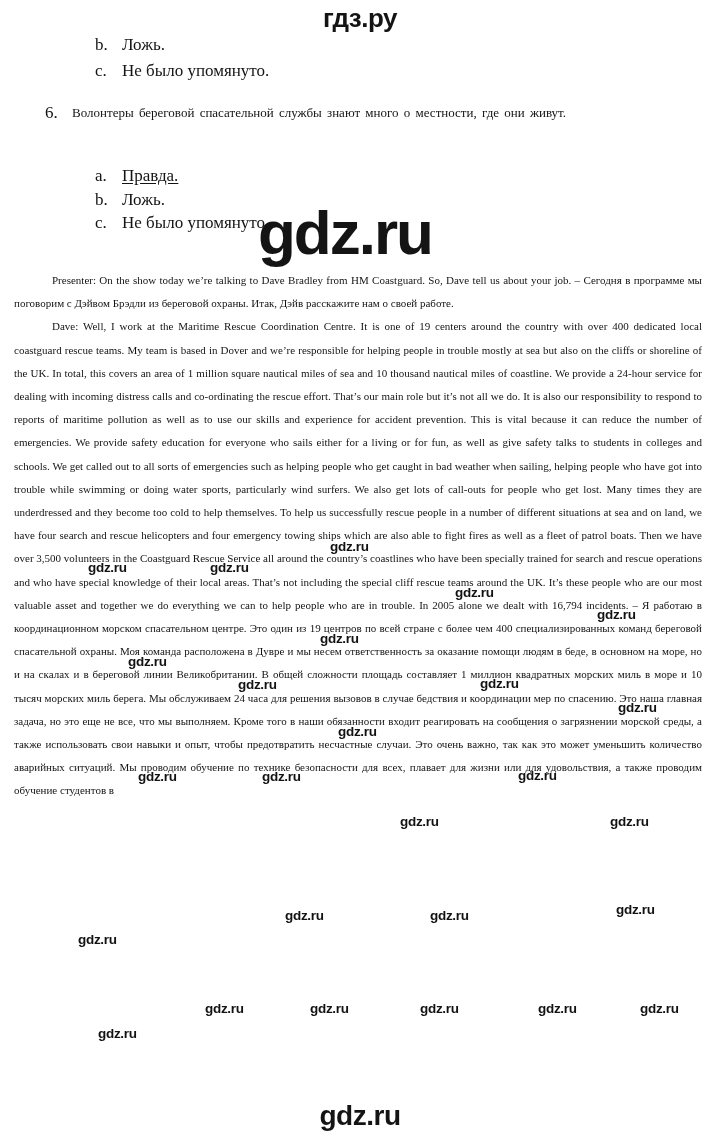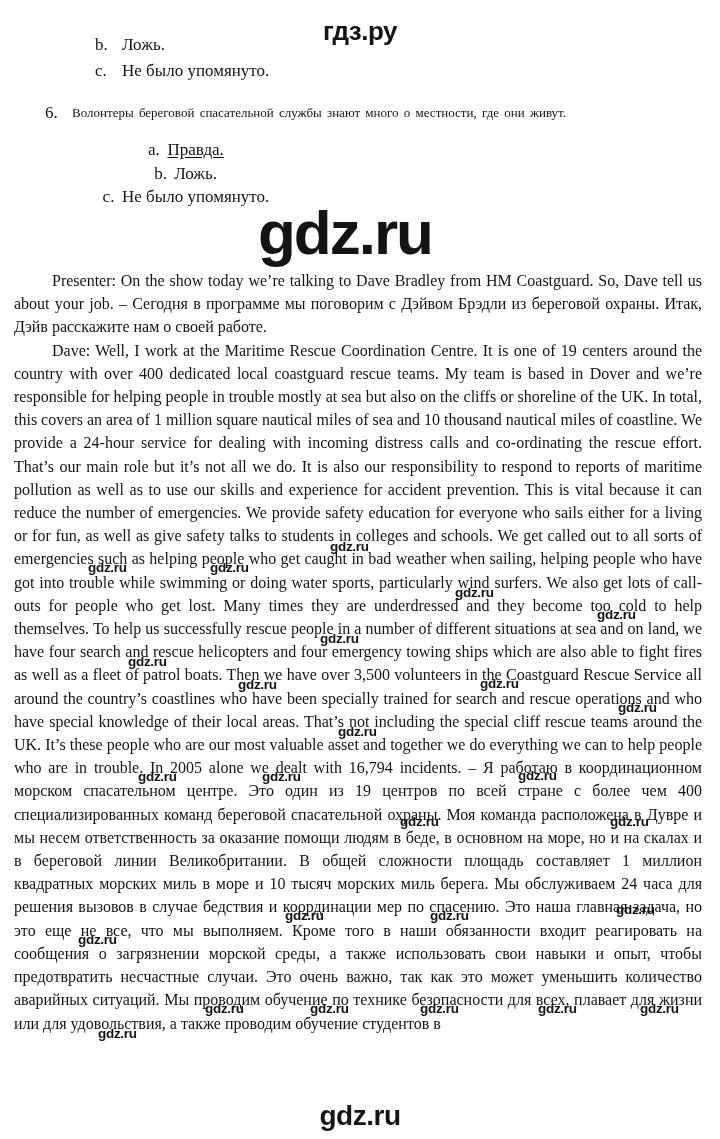--- a/index.html
+++ b/index.html
@@ -2,49 +2,49 @@
 <html><head>
 <meta charset="utf-8">
 <style>
   html,body { margin:0; padding:0; background:#ffffff; }
   .page {
     position:relative; width:720px; height:1139px; background:#ffffff;
     font-family:"Liberation Serif", serif; color:#141414; overflow:hidden;
   }
   
   .site-header {
-    position:absolute; top:17px; left:0; width:720px; text-align:center;
+    position:absolute; top:4px; left:0; width:720px; text-align:center;
     font-family:"Liberation Sans", sans-serif; font-weight:700;
     font-size:26px; line-height:28px; letter-spacing:-0.5px;
   }
   
   .top-options { position:absolute; left:95px; top:32px; }
   .top-options .opt-row { height:26px; line-height:26px; font-size:17px; }
-  .q-options  { position:absolute; left:95px; top:138px;text-align:center; }
+  .q-options  { position:absolute; left:95px; top:164px; }
   .q-options .opt-row { height:23.6px; line-height:23.6px; font-size:17px; }
   .opt-marker { display:inline-block; width:27px; }
   .underlined { text-decoration:underline; text-underline-offset:2px; }
   
   .question { position:absolute; left:45px; top:101px; width:648px; }
   .q-num { position:absolute; left:0; top:0; font-size:17px; line-height:23.5px; }
   .q-body {
     margin-left:27px; text-align:justify; font-size:13px; line-height:23.5px;
     word-spacing:2px;
   }
   
   .watermark-large {
     position:absolute; top:202px; left:0; width:720px; text-align:center;
     font-family:"Liberation Sans", sans-serif; font-weight:700;
     font-size:62px; line-height:62px; letter-spacing:-2px;
     transform:translateX(-15px);
   }
   
   .transcript {
     position:absolute; left:14px; top:269px; width:688px;
-    text-align:justify; font-size:16px; line-height:23.2px;
+    text-align:justify; font-size:11px; line-height:23.2px;
   }
   .transcript p { margin:0; text-indent:38px; }
   
   .watermark-bottom {
     position:absolute; top:1101px; left:0; width:720px; text-align:center;
     font-family:"Liberation Sans", sans-serif; font-weight:700;
     font-size:28px; line-height:30px; letter-spacing:-0.5px;
   }
   
   .wm-layer { position:absolute; left:0; top:0; width:720px; height:1139px; pointer-events:none; }

